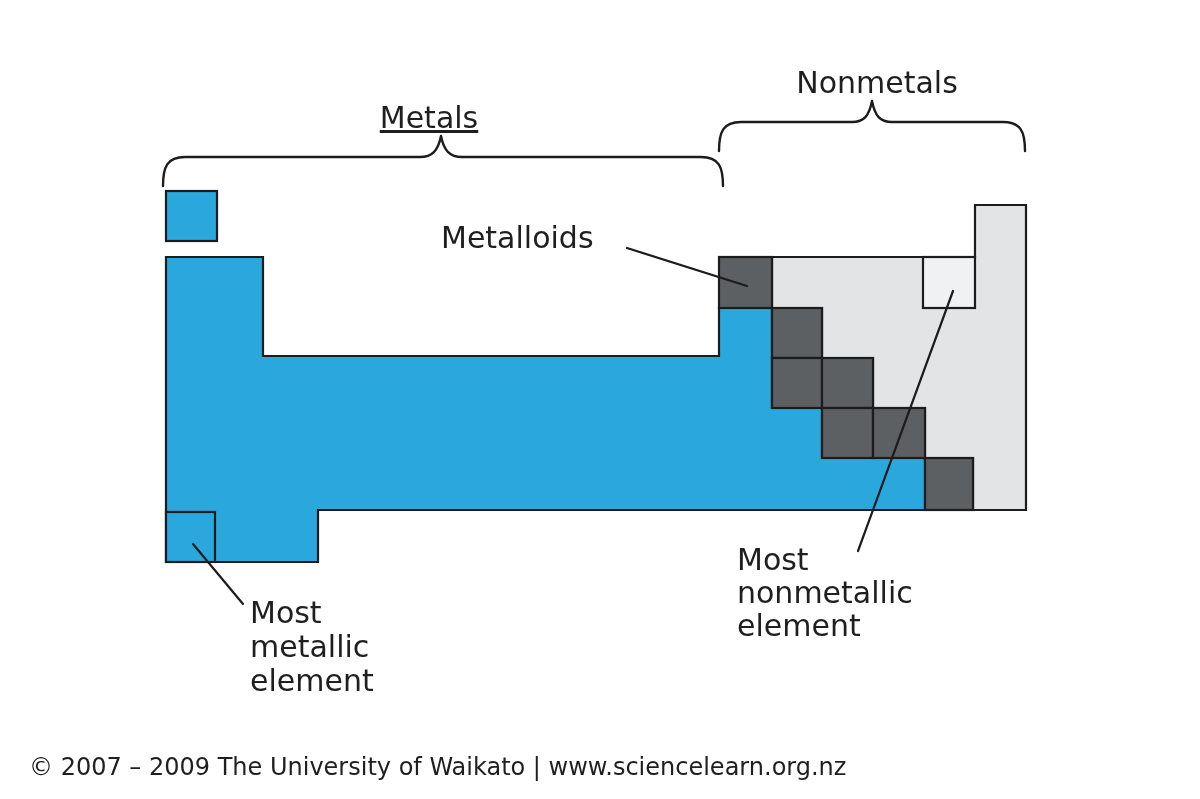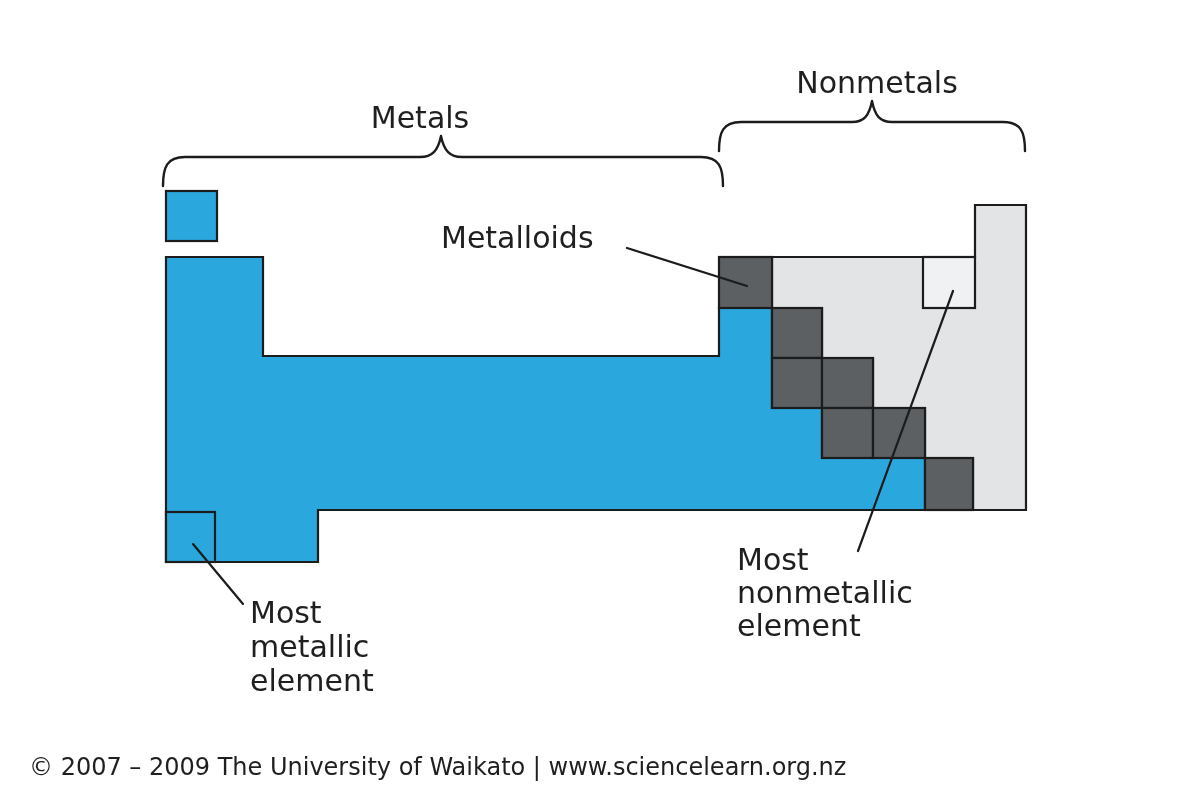--- a/index.html
+++ b/index.html
@@ -81,21 +81,21 @@
     <rect class="shape metals-fill" x="166" y="512" width="49" height="50"></rect>
 
     <path class="brace" d="M 163 186 C 163 167 167 157 185 157 L 420 157 C 432 157 438 151 441 136 C 444 151 450 157 462 157 L 701 157 C 719 157 723 167 723 186"></path>
     <path class="brace" d="M 719 151 C 719 132 723 122 741 122 L 852 122 C 864 122 869 116 872 101 C 875 116 880 122 892 122 L 1003 122 C 1021 122 1025 132 1025 151"></path>
 
     <line class="pointer" x1="627" y1="248" x2="747" y2="286"></line>
     <line class="pointer" x1="193" y1="544" x2="243" y2="604"></line>
     <line class="pointer" x1="953" y1="291" x2="858" y2="551"></line>
   </svg>
 
-  <div class="label centered" style="left:420px; top:101px;">Metals</div>
+  <div class="label centered" style="left:429px; top:101px;text-decoration:underline;">Metals</div>
 
   <div class="label centered" style="left:877px; top:66px;">Nonmetals</div>
 
   <div class="label" style="left:441px; top:221px;">Metalloids</div>
 
   <div class="label" style="left:250px; top:596px;">Most
 metallic
 element</div>
 
   <div class="label" style="left:737px; top:543px; line-height:33px;">Most

